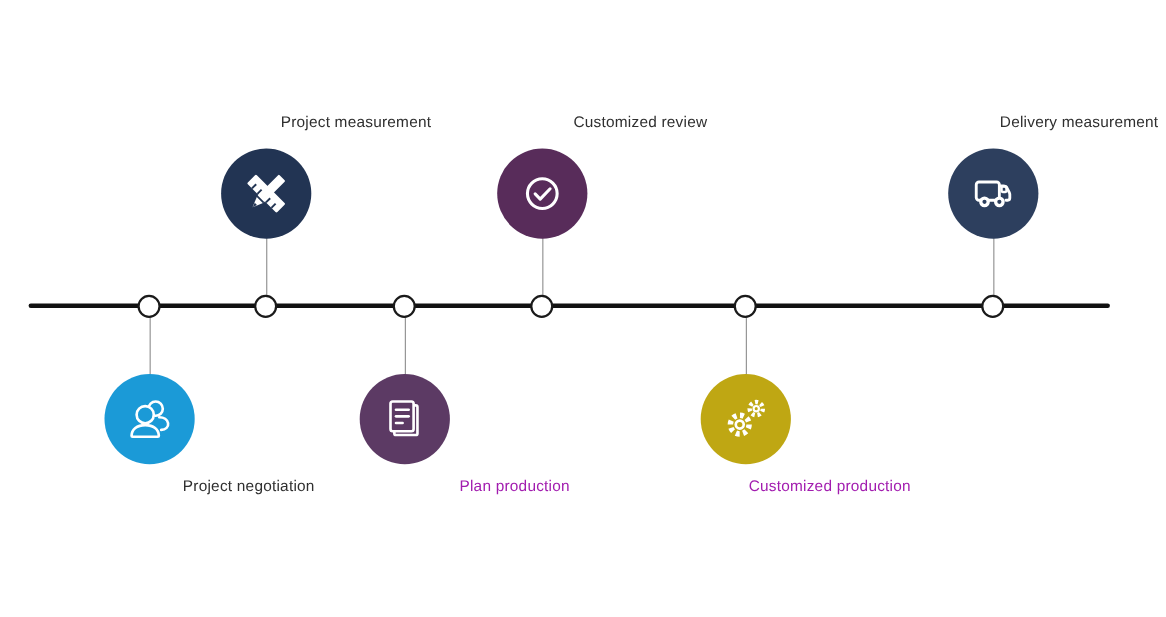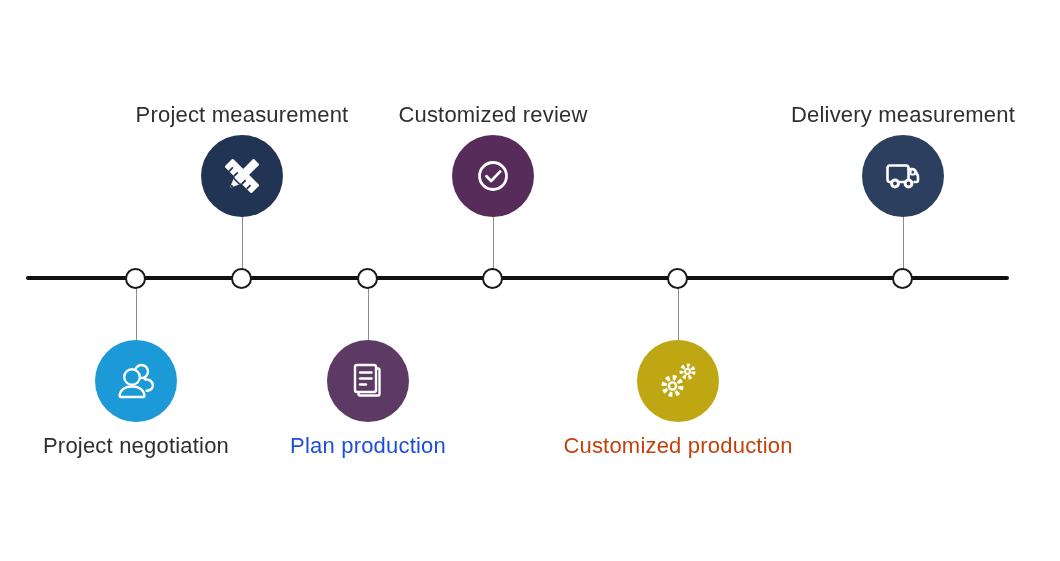--- a/index.html
+++ b/index.html
@@ -40,22 +40,22 @@
     height: 82px;
     border-radius: 50%;
     display: flex;
     align-items: center;
     justify-content: center;
   }
   .circle svg { display: block; }
   .label {
     position: absolute;
     width: 300px;
-    text-align: center;
-    font-size: 22px;
+    text-align: right;
+    font-size: 14px;
     letter-spacing: 0.2px;
     color: #2f2f2f;
   }
   .above .circle { top: 135px; }
   .above .connector { top: 216px; height: 53px; }
   .above .label { top: 102px; }
   .below .circle { top: 340px; }
   .below .connector { top: 288px; height: 53px; }
   .below .label { top: 433px; }
 
@@ -122,21 +122,21 @@
       <svg width="48" height="48" viewBox="0 0 48 48">
         <g fill="none" stroke="#ffffff" stroke-width="2.4" stroke-linecap="round" stroke-linejoin="round">
           <rect x="14.5" y="11.5" width="21" height="27" rx="1.5"></rect>
           <rect x="11" y="8" width="21" height="27" rx="2" fill="#5c3a64"></rect>
           <path d="M16 15.5h11.5"></path>
           <path d="M16 21.5h11.5"></path>
           <path d="M16 27.5h6"></path>
         </g>
       </svg>
     </div>
-    <div class="label" style="color: #1d4ed8;">Plan production</div>
+    <div class="label" style="color: #a21caf;">Plan production</div>
   </div>
 
   <div class="step s4 above">
     <div class="connector" style="background: rgb(140, 140, 140);"></div>
     <div class="node" style="background: rgb(255, 255, 255); border-color: rgb(26, 26, 26);"></div>
     <div class="circle" style="background: rgb(88, 44, 90);">
       <svg width="48" height="48" viewBox="0 0 48 48">
         <g fill="none" stroke="#ffffff" stroke-width="2.8" stroke-linecap="round" stroke-linejoin="round">
           <circle cx="24" cy="24" r="13.5"></circle>
           <path d="M17.5 24.3l4.6 4.7 9-9.4"></path>
@@ -152,21 +152,21 @@
     <div class="circle" style="background: rgb(191, 167, 19);">
       <svg width="48" height="48" viewBox="0 0 48 48">
         <g fill="none" stroke="#ffffff">
           <circle cx="18.5" cy="29" r="8.5" stroke-width="5" stroke-dasharray="3.5 3.17"></circle>
           <circle cx="18.5" cy="29" r="3.6" stroke-width="2.4"></circle>
           <circle cx="33.5" cy="14.5" r="6" stroke-width="4" stroke-dasharray="2.8 2.59"></circle>
           <circle cx="33.5" cy="14.5" r="2.4" stroke-width="2"></circle>
         </g>
       </svg>
     </div>
-    <div class="label" style="color: #c2410c;">Customized production</div>
+    <div class="label" style="color: #a21caf;">Customized production</div>
   </div>
 
   <div class="step s6 above">
     <div class="connector" style="background: rgb(140, 140, 140);"></div>
     <div class="node" style="background: rgb(255, 255, 255); border-color: rgb(26, 26, 26);"></div>
     <div class="circle" style="background: rgb(45, 63, 94);">
       <svg width="48" height="48" viewBox="0 0 48 48">
         <g fill="none" stroke="#ffffff" stroke-width="2.6" stroke-linecap="round" stroke-linejoin="round">
           <rect x="8.5" y="13.5" width="21" height="16.5" rx="2.5"></rect>
           <path d="M29.5 17h3.7c1.4 0 2.6.7 3.2 1.9l2.1 4c.3.6.5 1.3.5 2v3.2c0 1.1-.9 1.9-1.9 1.9h-1.6"></path>

